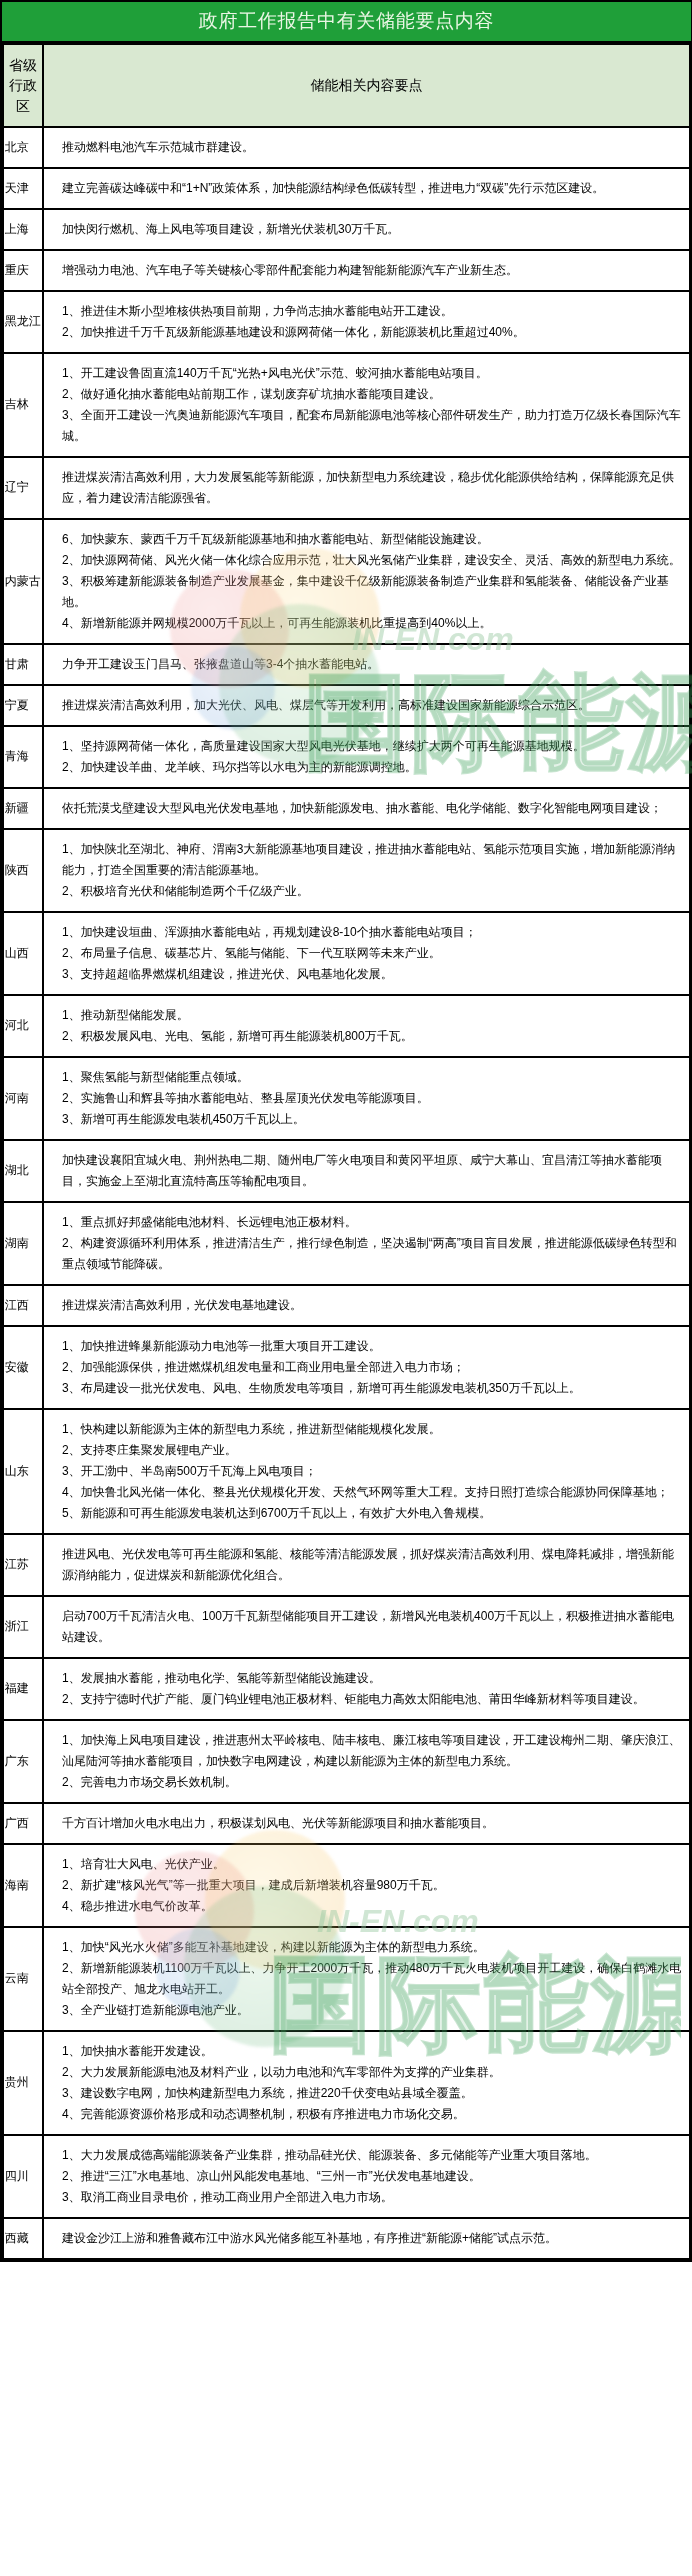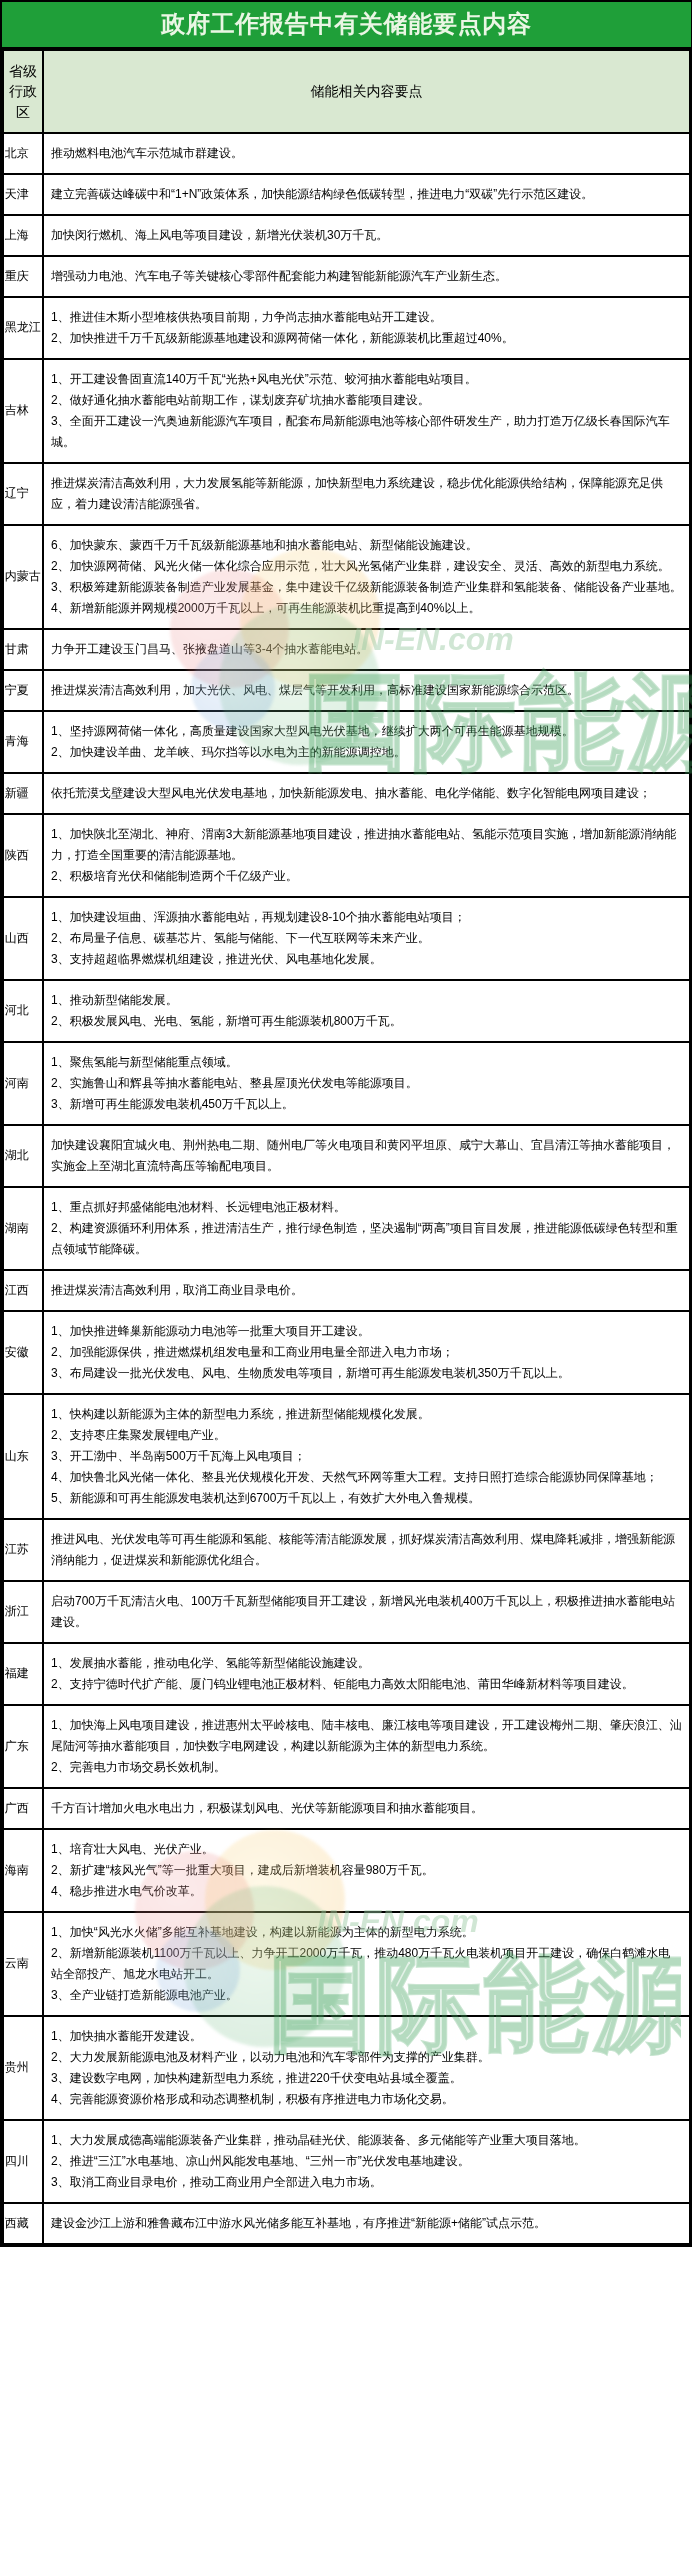--- a/index.html
+++ b/index.html
@@ -19,22 +19,22 @@
   }
   .page{
     width:693px;
     border:2.1px solid var(--border);
     position:relative;
     background:#fff;
   }
   .title-bar{
     background:var(--title-bg);
     color:var(--title-text);
-    font-size:24px;
-    font-weight:bold;
+    font-size:19px;
+    font-weight:normal;
     text-align:center;
     padding:6.3px 2.8px 7px 2.8px;
     letter-spacing:0.7px;
     border-bottom:2.1px solid var(--border);
   }
   table{
     width:100%;
     border-collapse:collapse;
     table-layout:fixed;
   }
@@ -54,21 +54,21 @@
     line-height:1.45;
   }
   td.province{
     font-size:12px;
     padding:4.2px 0.7px;
     line-height:1.4;
     letter-spacing:0;
   }
   td.content{
     font-size:12px;
-    padding:9px 7px 9px 7px;
+    padding:9px 7px 9px 18px;
     line-height:21px;
     text-align:left;
     word-break:break-all;
   }
   td.content .line{
     line-height:21px;
   }
   
   .watermark{
     position:absolute;
@@ -257,21 +257,21 @@
     <td class="province">湖南</td>
     <td class="content">
             <div class="line">1、重点抓好邦盛储能电池材料、长远锂电池正极材料。</div>
             <div class="line">2、构建资源循环利用体系，推进清洁生产，推行绿色制造，坚决遏制“两高”项目盲目发展，推进能源低碳绿色转型和重点领域节能降碳。</div>
           </td>
   </tr>
 
   <tr class="data-row">
     <td class="province">江西</td>
     <td class="content">
-            <div class="line">推进煤炭清洁高效利用，取消工商业目录电价。</div>
+            <div class="line">推进煤炭清洁高效利用，光伏发电基地建设。</div>
           </td>
   </tr>
 
   <tr class="data-row">
     <td class="province">安徽</td>
     <td class="content">
             <div class="line">1、加快推进蜂巢新能源动力电池等一批重大项目开工建设。</div>
             <div class="line">2、加强能源保供，推进燃煤机组发电量和工商业用电量全部进入电力市场；</div>
             <div class="line">3、布局建设一批光伏发电、风电、生物质发电等项目，新增可再生能源发电装机350万千瓦以上。</div>
           </td>

